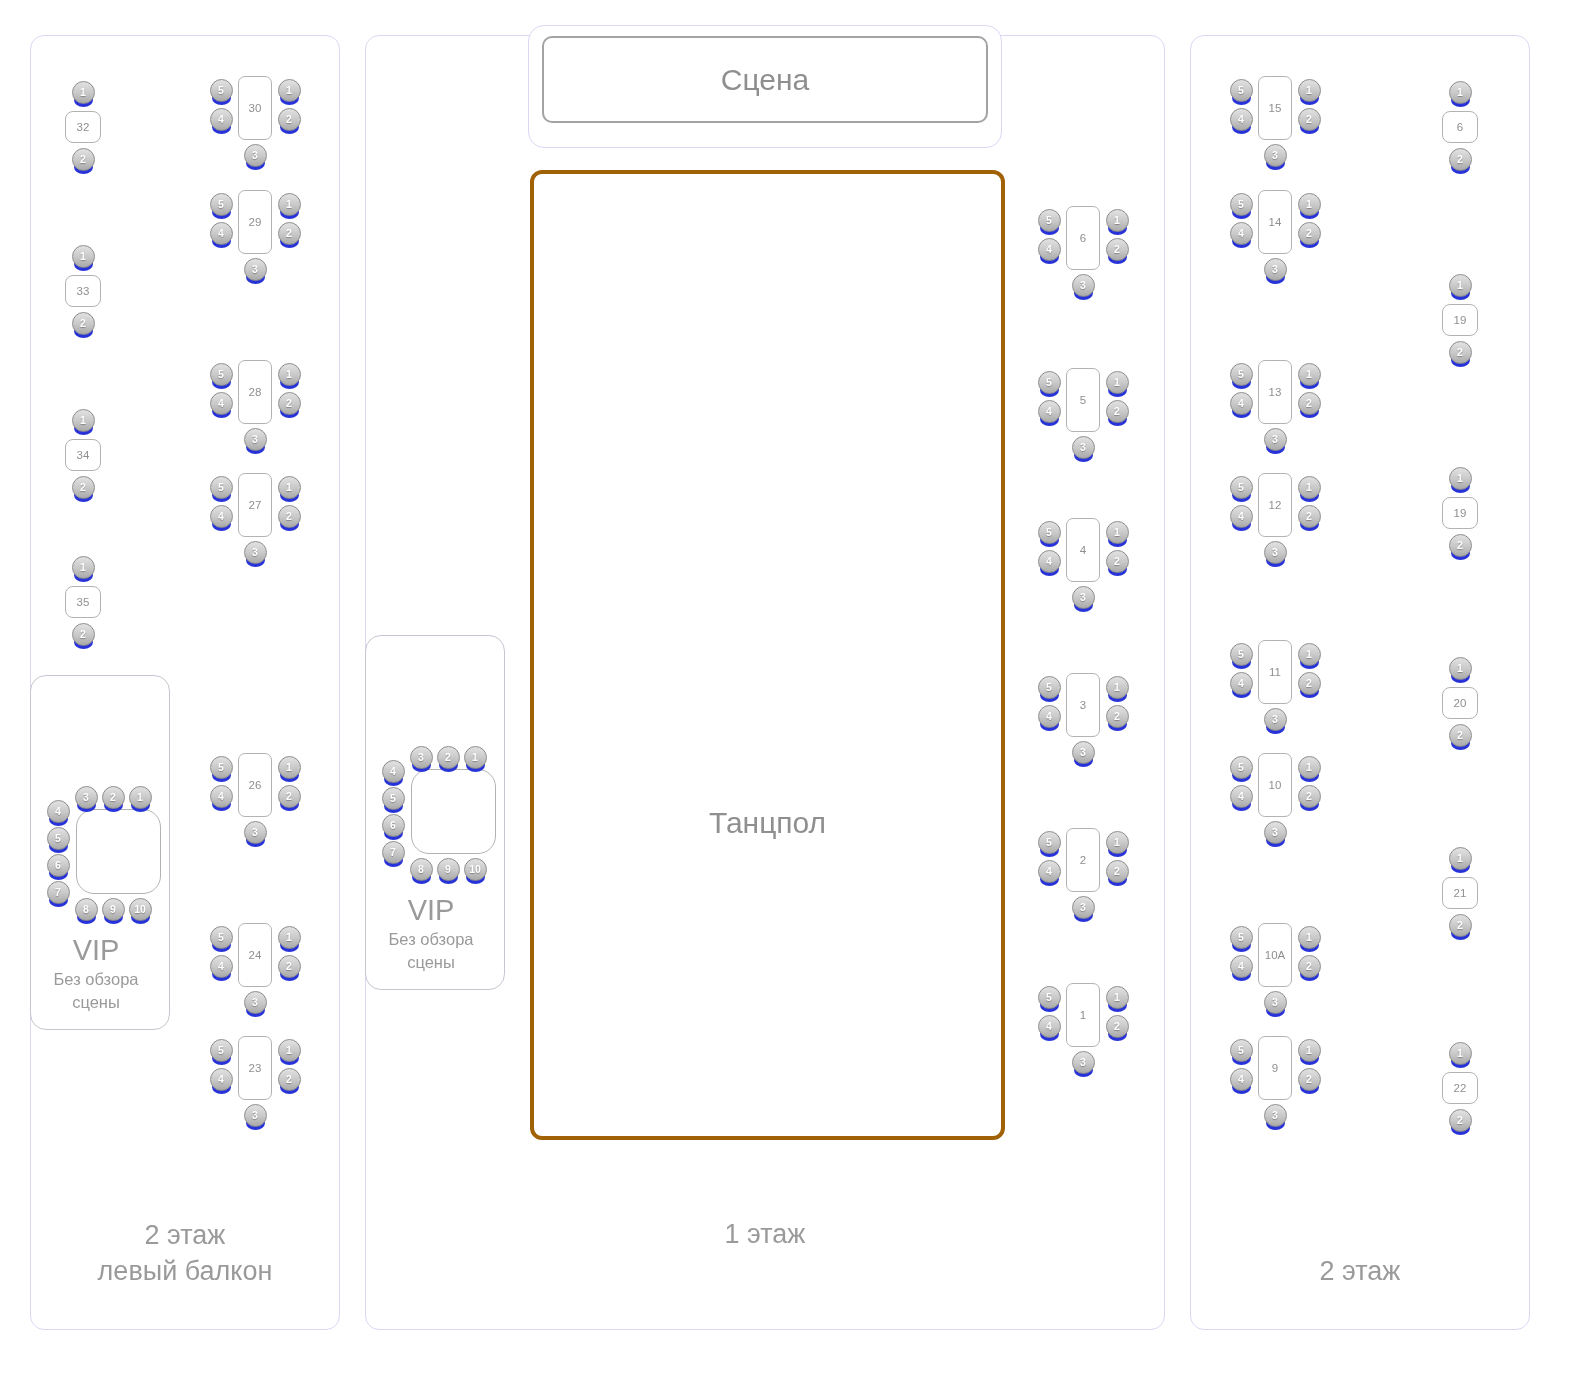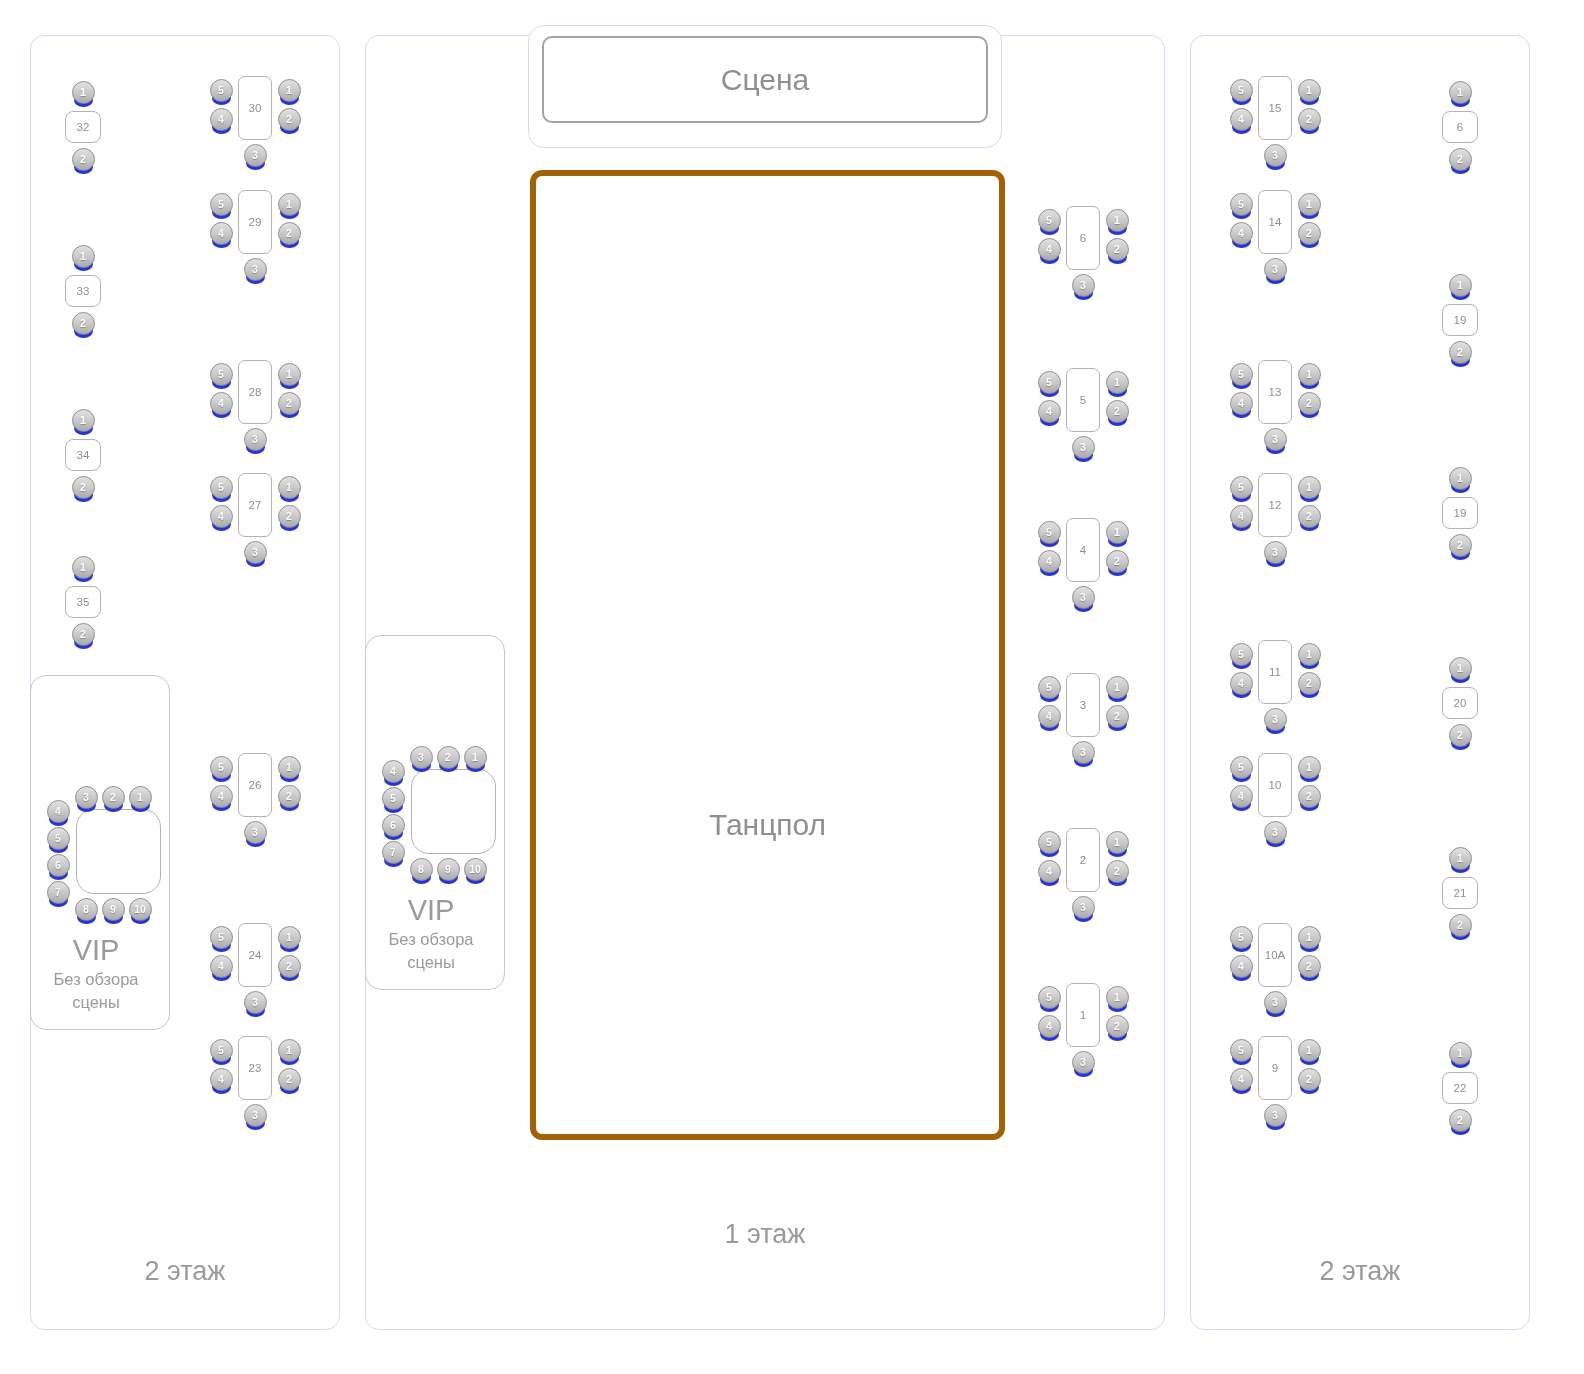--- a/index.html
+++ b/index.html
@@ -6,21 +6,21 @@
   html, body { margin: 0; padding: 0; background: #fff; }
   body { font-family: "Liberation Sans", sans-serif; }
   .canvas { position: relative; width: 1584px; height: 1374px; background: #fff; overflow: hidden; }
 
   .panel { position: absolute; background: #fff; border: 1.5px solid var(--panel-border, #d9d9f3); border-radius: 14px; }
   .floor-label { position: absolute; left: 0; right: 0; text-align: center; color: #9a9a9a; font-size: 27px; line-height: 36px; }
 
   .stage-wrap { position: absolute; left: 528px; top: 25px; width: 474px; height: 123px; background: #fff; border: 1.5px solid var(--panel-border, #d9d9f3); border-radius: 16px; }
   .stage-box { position: absolute; left: 13px; top: 10px; width: 446px; height: 87px; background: #fff; border: 2px solid #a3a3a3; border-radius: 10px; display: flex; align-items: center; justify-content: center; color: #8f8f8f; font-size: 30px; }
 
-  .dancefloor { position: absolute; left: 530px; top: 170px; width: 475px; height: 970px; background: #fff; border: 6px solid #a16207; border-radius: 12px; }
+  .dancefloor { position: absolute; left: 530px; top: 170px; width: 475px; height: 970px; background: #fff; border: 4px solid #a16207; border-radius: 12px; }
   .dancefloor-label { position: absolute; left: 0; right: 0; top: 632px; text-align: center; color: #8f8f8f; font-size: 30px; }
 
   .vip-block { position: absolute; width: 140px; height: 355px; background: #fff; border: 1.5px solid #c6c6cf; border-radius: 16px; }
   .vip-table { position: absolute; left: 45px; top: 133px; width: 85px; height: 85px; background: #fff; border: 1.5px solid #b3b3b3; border-radius: 18px; }
   .vip-seats { position: absolute; inset: 0; }
   .vip-text { position: absolute; left: 0; right: 8px; top: 256px; text-align: center; color: #9a9a9a; }
   .vip-title { font-size: 29px; line-height: 36px; }
   .vip-sub { font-size: 16.5px; line-height: 23px; }
 
   [data-name="seat-map-layer"] { position: absolute; inset: 0; }
@@ -37,20 +37,21 @@
     color: #fff; font-size: 10.5px; font-weight: bold; text-shadow: 0 1px 1px rgba(0,0,0,0.3); }
 </style>
 </head>
 <body>
 
 <div class="canvas" data-name="venue-seat-map">
 
   <div class="panel" style="left:30px; top:35px; width:310px; height:1295px" data-name="panel-left-balcony">
     <div class="floor-label" style="bottom:40px" data-name="left-balcony-label">
       <div data-name="left-balcony-label-line1">2 этаж</div>
+      <div data-name="left-balcony-label-line2">левый балкон</div>
     </div>
   </div>
 
   <div class="panel" style="left:365px; top:35px; width:800px; height:1295px" data-name="panel-first-floor">
     <div class="floor-label" style="bottom:77px" data-name="first-floor-label">
       <div data-name="first-floor-label-line1">1 этаж</div>
     </div>
   </div>
 
   <div class="panel" style="left:1190px; top:35px; width:340px; height:1295px" data-name="panel-right-balcony">

